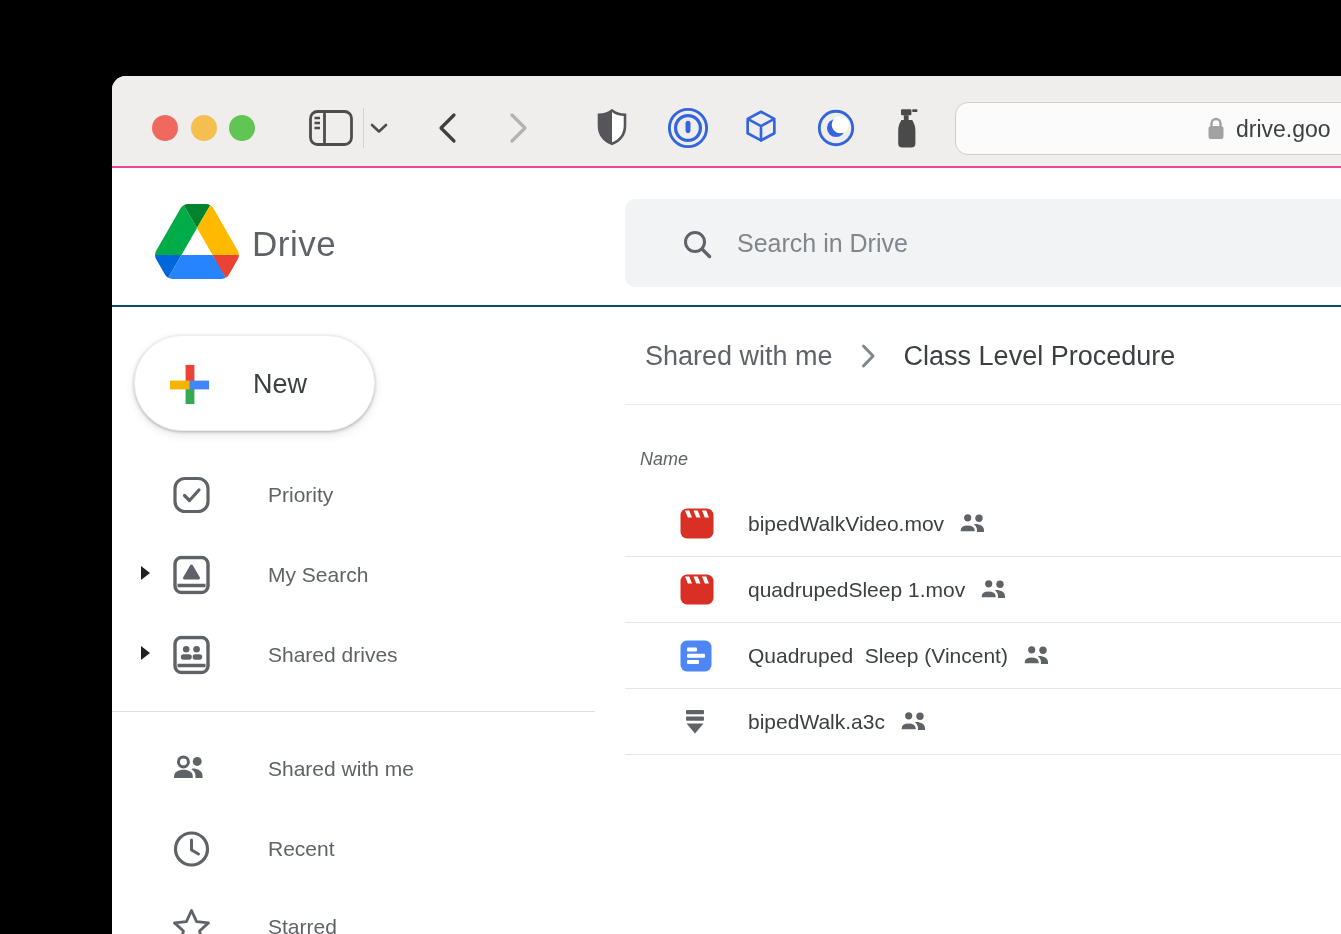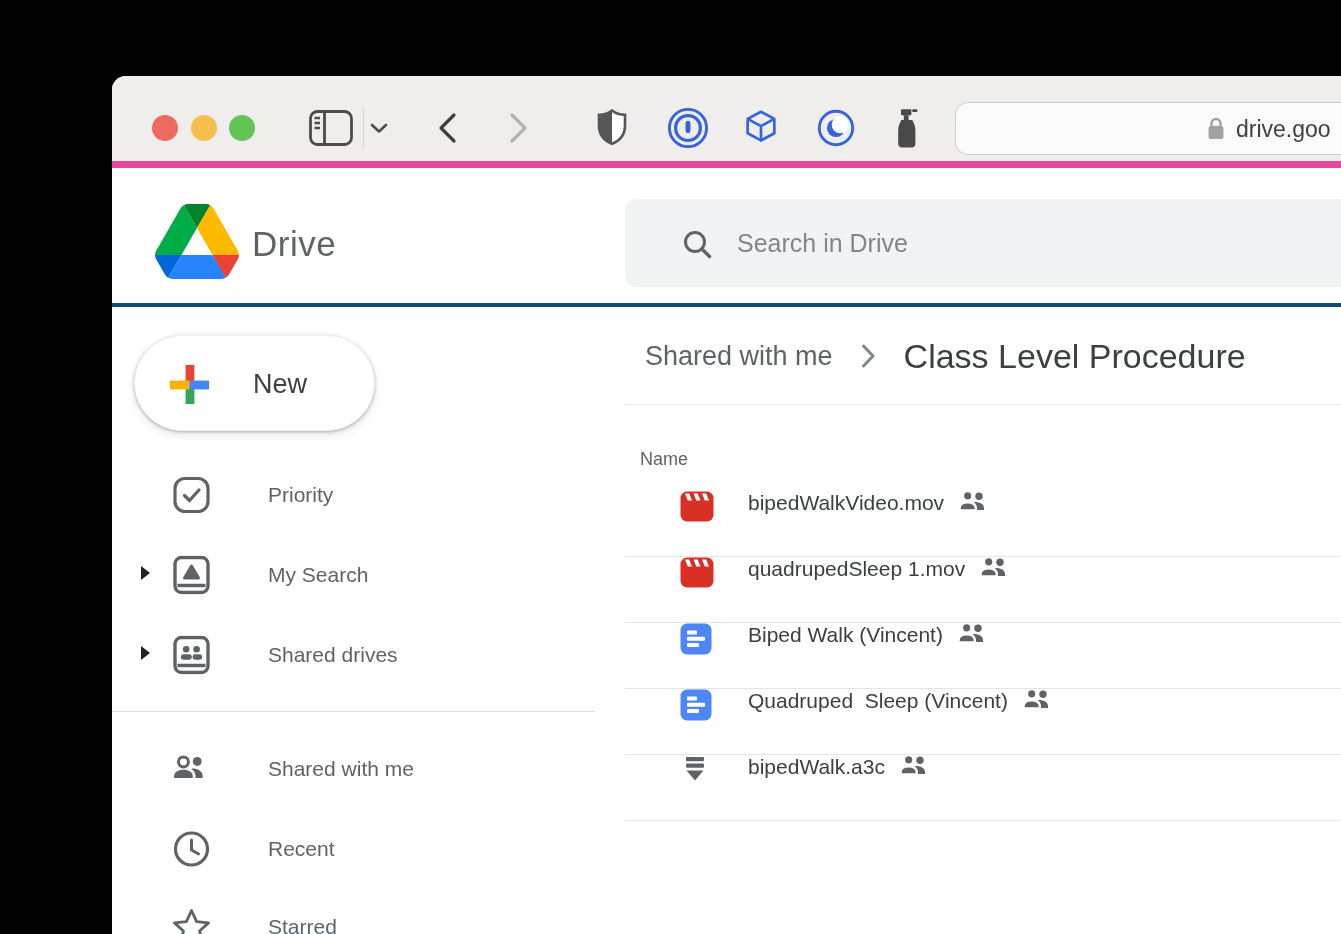--- a/index.html
+++ b/index.html
@@ -4,37 +4,37 @@
 <style>
   * { margin:0; padding:0; box-sizing:border-box; }
   html,body { width:1341px; height:934px; background:#000; overflow:hidden;
               font-family:"Liberation Sans", sans-serif; }
 
   .window { position:absolute; left:112px; top:76px; width:1229px; height:858px;
             background:#fff; border-top-left-radius:14px; overflow:hidden; }
 
   
   .toolbar { position:absolute; left:0; top:0; right:0; height:92px;
-             background:#efeeed; border-bottom:7px solid #ec4899; }
+             background:#efeeed; border-bottom:2px solid #ec4899; }
   .tl { position:absolute; top:39px; width:26px; height:26px; border-radius:50%; }
   .tl.red    { left:40px;  background:#ee6a5f; }
   .tl.yellow { left:79px;  background:#f5bf4f; }
   .tl.green  { left:117px; background:#61c554; }
   .tb-icon { position:absolute; }
   .tb-sep { position:absolute; left:251px; top:32px; width:1px; height:40px; background:#d4d2d1; }
 
   .urlbar { position:absolute; left:843px; top:26px; right:-16px; height:53px;
             background:#fcfbfb; border:1px solid #cfcdcc; border-radius:13px; }
   .urlbar .lock { position:absolute; left:250px; top:13px; }
   .urlbar .url-text { position:absolute; left:280px; top:13px; font-size:23px; color:#3c4043;
                       white-space:nowrap; }
 
   
   .drive-header { position:absolute; left:0; top:104px; right:0; height:127px;
-                  background:#fff; border-bottom:4px solid #0c4a6e; }
+                  background:#fff; border-bottom:2px solid #0c4a6e; }
   .drive-logo { position:absolute; left:43px; top:24px; }
   .drive-wordmark { position:absolute; left:140px; top:0; height:127px; display:flex;
                     align-items:center; font-size:35px; color:#5f6368; letter-spacing:.5px; }
   .searchbar { position:absolute; left:513px; top:19px; right:-16px; height:88px;
                background:#f1f3f4; border-radius:10px; }
   .searchbar svg { position:absolute; left:56px; top:29px; }
   .searchbar input { position:absolute; left:112px; top:0; height:100%; width:600px;
                      border:none; outline:none; background:transparent; font-size:25px;
                      color:#c2410c; font-family:inherit; }
   .searchbar input::placeholder { color:#80868b; opacity:1; }
@@ -57,26 +57,26 @@
                        width:40px; display:flex; justify-content:center; }
   .side-item .s-label { position:absolute; left:156px; top:50%; transform:translateY(-50%);
                         font-size:21px; color:#5f6368; font-weight:500; white-space:nowrap; }
   .side-divider { position:absolute; left:0; top:403px; width:483px; height:1px; background:#e0e0e0; }
 
   
   .breadcrumb { position:absolute; left:20px; top:26px; height:44px; display:flex;
                 align-items:center; white-space:nowrap; }
   .breadcrumb .crumb-parent  { font-size:27px; color:#5f6368; cursor:pointer; }
   .breadcrumb .crumb-chevron { margin:0 28px; display:flex; align-items:center; }
-  .breadcrumb .crumb-current { font-size:34px; color:#3c4043; cursor:pointer; }
+  .breadcrumb .crumb-current { font-size:27px; color:#3c4043; cursor:pointer; }
   .main-divider { position:absolute; left:0; right:0; top:96px; height:1px; background:#e8eaed; }
   .name-header { position:absolute; left:15px; top:141px; font-size:18px; color:#5f6368;
-                 font-weight:500; cursor:pointer; }
+                 font-weight:500; cursor:pointer;font-style:italic; }
   .rows { position:absolute; left:0; right:0; top:183px; }
-  .file-row { height:66px; display:flex; align-items:flex-start; padding-left:55px;
+  .file-row { height:66px; display:flex; align-items:center; padding-left:55px;
               border-bottom:1px solid #e5e5e5; cursor:pointer; }
   .file-row .icon-slot { width:68px; display:flex; align-items:center; }
   .file-row .icon-slot.binary { padding-left:5px; }
   .file-row .row-name { font-size:21px; color:#3c4043; font-weight:500; white-space:pre; }
   .file-row .shared-people { margin-left:15px; display:flex; align-items:center; }
 </style>
 </head>
 <body>
 
 <div class="window">
@@ -304,49 +304,30 @@
           <span class="shared-people">
             <svg width="29" height="21" viewBox="0 0 29 21">
               <circle cx="20" cy="5.2" r="3.7" fill="#5f6368"></circle>
               <path d="M16 11 c5 0 9 2.2 9 6 v2 h-7 v-2 c0-2.3-1-4.3-3.2-5.6 z" fill="#5f6368"></path>
               <circle cx="8.7" cy="4.8" r="4.3" fill="#5f6368" stroke="#fff" stroke-width="1.4"></circle>
               <path d="M1 19 v-1.6 c0-3.6 3.5-5.6 7.7-5.6 s7.7 2 7.7 5.6 V19 z" fill="#5f6368" stroke="#fff" stroke-width="1.4"></path>
             </svg>
           </span>
         </div>
 
+
         <div class="file-row">
           <span class="icon-slot">
             <svg width="32" height="32" viewBox="0 0 32 32">
               <rect x="0.5" y="0.5" width="31" height="31" rx="6.5" fill="#4e86f5"></rect>
               <rect x="7" y="7.5" width="10" height="4" rx="1" fill="#fff"></rect>
               <rect x="7" y="13.8" width="18" height="4" rx="1" fill="#fff"></rect>
               <rect x="7" y="20.1" width="12" height="4" rx="1" fill="#fff"></rect>
             </svg>
           </span>
-          <span class="row-name">Biped Walk (Vincent)</span>
-          <span class="shared-people">
-            <svg width="29" height="21" viewBox="0 0 29 21">
-              <circle cx="20" cy="5.2" r="3.7" fill="#5f6368"></circle>
-              <path d="M16 11 c5 0 9 2.2 9 6 v2 h-7 v-2 c0-2.3-1-4.3-3.2-5.6 z" fill="#5f6368"></path>
-              <circle cx="8.7" cy="4.8" r="4.3" fill="#5f6368" stroke="#fff" stroke-width="1.4"></circle>
-              <path d="M1 19 v-1.6 c0-3.6 3.5-5.6 7.7-5.6 s7.7 2 7.7 5.6 V19 z" fill="#5f6368" stroke="#fff" stroke-width="1.4"></path>
-            </svg>
-          </span>
-        </div>
-
-        <div class="file-row">
-          <span class="icon-slot">
-            <svg width="32" height="32" viewBox="0 0 32 32">
-              <rect x="0.5" y="0.5" width="31" height="31" rx="6.5" fill="#4e86f5"></rect>
-              <rect x="7" y="7.5" width="10" height="4" rx="1" fill="#fff"></rect>
-              <rect x="7" y="13.8" width="18" height="4" rx="1" fill="#fff"></rect>
-              <rect x="7" y="20.1" width="12" height="4" rx="1" fill="#fff"></rect>
-            </svg>
-          </span>
           <span class="row-name">Quadruped  Sleep (Vincent)</span>
           <span class="shared-people">
             <svg width="29" height="21" viewBox="0 0 29 21">
               <circle cx="20" cy="5.2" r="3.7" fill="#5f6368"></circle>
               <path d="M16 11 c5 0 9 2.2 9 6 v2 h-7 v-2 c0-2.3-1-4.3-3.2-5.6 z" fill="#5f6368"></path>
               <circle cx="8.7" cy="4.8" r="4.3" fill="#5f6368" stroke="#fff" stroke-width="1.4"></circle>
               <path d="M1 19 v-1.6 c0-3.6 3.5-5.6 7.7-5.6 s7.7 2 7.7 5.6 V19 z" fill="#5f6368" stroke="#fff" stroke-width="1.4"></path>
             </svg>
           </span>
         </div>

